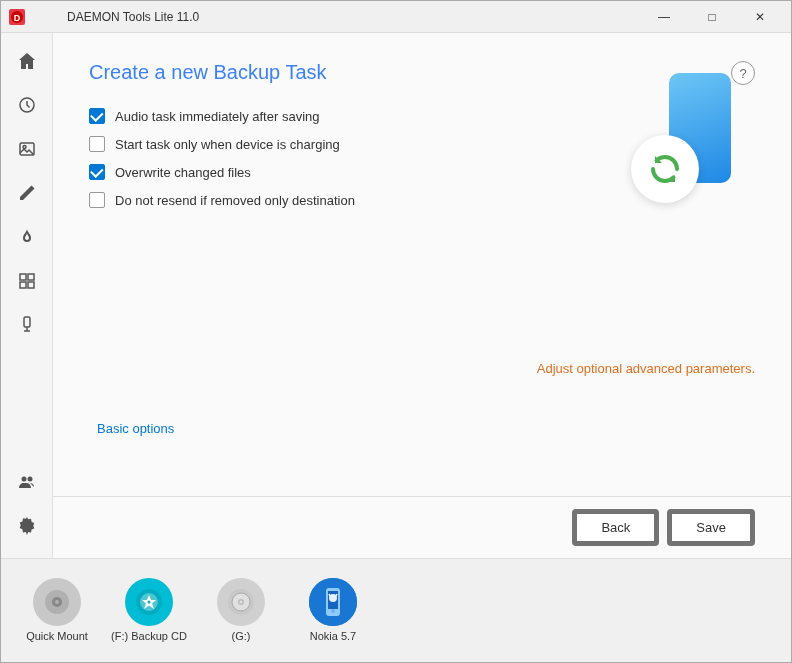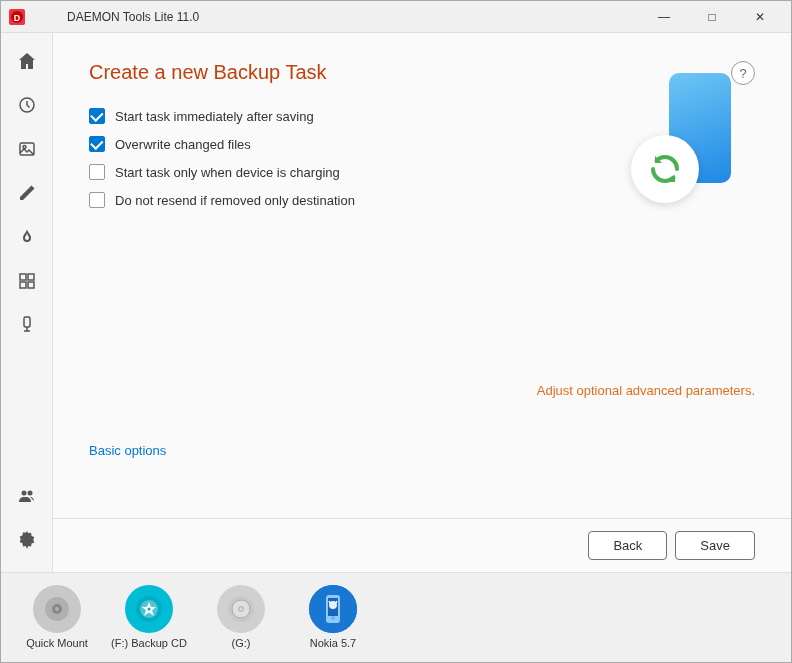--- a/index.html
+++ b/index.html
@@ -108,21 +108,21 @@
 
     .content-main {
       flex: 1;
       padding: 28px 36px 20px 36px;
       position: relative;
     }
 
     .page-title {
       font-size: 20px;
       font-weight: 300;
-      color: #c2410c;
+      color: #3b82f6;
       margin-bottom: 24px;
     }
 
     
     .checkbox-row {
       display: flex;
       align-items: center;
       margin-bottom: 12px;
     }
     .checkbox-custom {
@@ -174,47 +174,47 @@
       right: 36px;
       bottom: 120px;
     }
 
     .basic-options-link {
       color: #0078d4;
       text-decoration: none;
       font-size: 13px;
       position: absolute;
       bottom: 60px;
-      left: 36px;
+      left: 44px;
       cursor: pointer;
     }
 
     
     .button-row {
       display: flex;
       justify-content: flex-end;
       padding: 12px 36px;
       gap: 8px;
       border-top: 1px solid #e0e0e0;
       background: #fafafa;
       flex-shrink: 0;
     }
     .btn {
       padding: 6px 24px;
-      border: 1px solid #737373;
+      border: 5px solid #737373;
       border-radius: 4px;
       background: white;
       cursor: pointer;
       font-size: 13px;
       color: #333;
     }
 
     
     .taskbar {
-      height: 90px;
+      height: 104px;
       background: #f0f0f0;
       border-top: 1px solid #ddd;
       display: flex;
       align-items: center;
       padding: 0 16px;
       gap: 12px;
       flex-shrink: 0;
     }
     .taskbar-item {
       display: flex;
@@ -362,29 +362,29 @@
     <div class="content">
       <div class="content-main">
 
         <div class="help-btn">?</div>
 
         <div class="page-title">Create a new Backup Task</div>
 
         <div>
           <div class="checkbox-row">
             <div class="checkbox-custom checked"></div>
-            <span class="checkbox-label">Start task immediately after saving</span>
+            <span class="checkbox-label">Audio task immediately after saving</span>
+          </div>
+          <div class="checkbox-row">
+            <div class="checkbox-custom"></div>
+            <span class="checkbox-label">Start task only when device is charging</span>
           </div>
           <div class="checkbox-row">
             <div class="checkbox-custom checked"></div>
             <span class="checkbox-label">Overwrite changed files</span>
-          </div>
-          <div class="checkbox-row">
-            <div class="checkbox-custom"></div>
-            <span class="checkbox-label">Start task only when device is charging</span>
           </div>
           <div class="checkbox-row">
             <div class="checkbox-custom"></div>
             <span class="checkbox-label">Do not resend if removed only destination</span>
           </div>
         </div>
 
         <div class="illustration">
           <div style="position:relative; width:100px; height:130px;">
 

